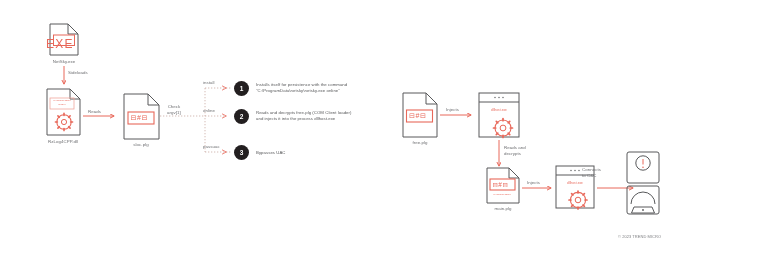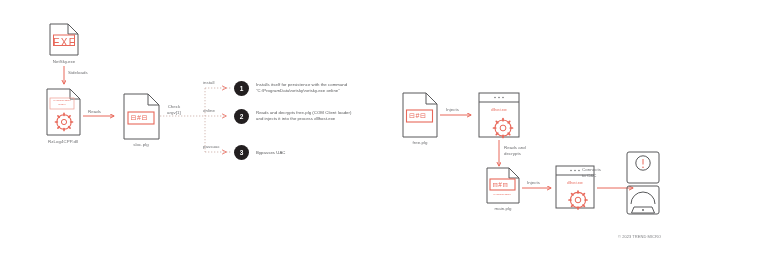--- a/index.html
+++ b/index.html
@@ -172,21 +172,21 @@
       <circle cx="643" cy="163" r="7.2"></circle>
       <line x1="643" y1="159" x2="643" y2="164.5" stroke="#e8685a"></line>
       <circle cx="643" cy="167.2" r=".8" fill="#e8685a" stroke="none"></circle>
       <path d="M631,204 a12,12 0 0 1 24,0"></path>
       <rect x="627" y="186" width="32" height="28" rx="2"></rect>
       <path d="M634,207 L652,207 L654.5,213 L631.5,213 Z" fill="#fff"></path>
       <circle cx="643" cy="210" r=".9" fill="#58595b" stroke="none"></circle>
     </g>
   </svg>
 
-  <div class="lbl dark" style="left:53px;top:35.5px;font-size:10px;letter-spacing:1.2px;color:#e8685a;">EXE</div>
+  <div class="lbl dark" style="left:46px;top:35.5px;font-size:12px;letter-spacing:1.2px;color:#e8685a;">EXE</div>
   <div class="lbl ctr" style="left:64px;top:58.5px;">NetSky.exe</div>
   <div class="lbl" style="left:68px;top:70px;">Sideloads</div>
 
   <div class="lbl tiny2 ctr" style="left:62px;top:99px;text-align:center;">THIRDCLIENT
 loader</div>
   <div class="lbl ctr" style="left:63px;top:139px;">RzLog4CPP.dll</div>
   <div class="lbl" style="left:88px;top:109px;">Reads</div>
 
   <div class="lbl" style="left:130.5px;top:112.5px;font-size:7px;letter-spacing:.6px;color:#e8685a;">⊟#⊟</div>
   <div class="lbl ctr" style="left:141px;top:142px;">sloc.plg</div>

